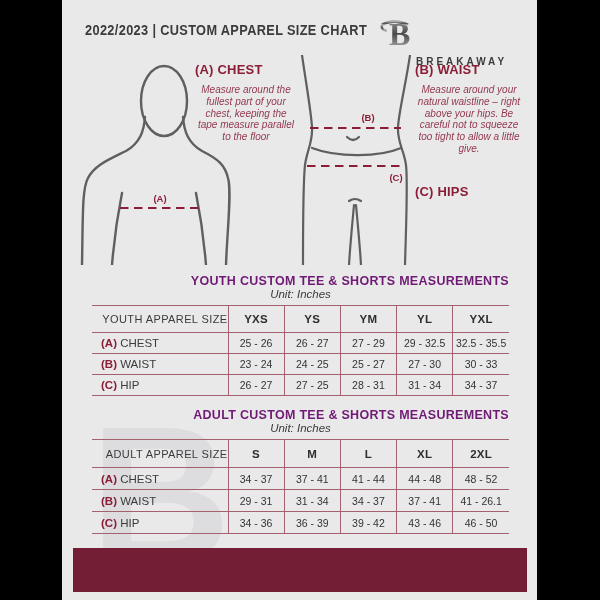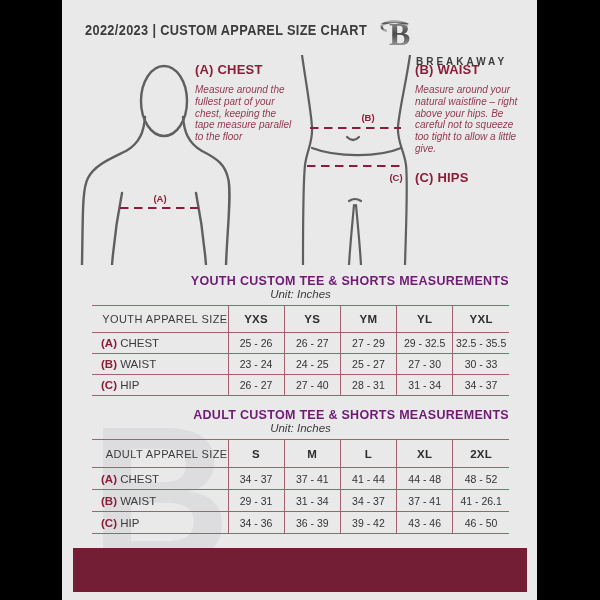--- a/index.html
+++ b/index.html
@@ -15,24 +15,24 @@
          letter-spacing:3px;white-space:nowrap;margin-top:37px;}
 
   
   .fig{position:absolute;top:55px;}
   .fig-torso{left:13px;width:160px;height:210px;}
   .fig-lower{left:218px;width:140px;height:210px;}
 
   
   .guide{position:absolute;color:#93384E;}
   .guide h3{margin:0 0 7px 0;font-size:13px;font-weight:bold;color:#8B1E37;letter-spacing:.2px;}
-  .guide p{margin:0;font-size:10px;line-height:11.8px;font-style:italic;white-space:pre-line;}
+  .guide p{margin:0;font-size:10px;line-height:11.8px;font-style:italic;white-space:pre-line;text-align:center;}
   .guide-a{left:133px;top:62px;width:102px;}
   .guide-b{left:353px;top:62px;width:108px;}
-  .guide-c{left:353px;top:170px;width:112px;}
+  .guide-c{left:353px;top:184px;width:112px;}
 
   
   .twrap{position:absolute;left:30px;width:417px;z-index:1;}
   .twrap-youth{top:274px;}
   .twrap-adult{top:408px;}
   .tbl-title{font-size:12.5px;font-weight:bold;color:#701a75;text-align:right;letter-spacing:.3px;line-height:14px;}
   .tbl-unit{font-size:11.5px;font-style:italic;color:#3B3B3C;text-align:center;line-height:13px;margin-bottom:4px;}
   table{width:100%;border-collapse:collapse;table-layout:fixed;}
   col.c0{width:136px;}
   th,td{padding:0;vertical-align:middle;}
@@ -146,21 +146,21 @@
           <td class="lbl"><b>(B)</b> <span>WAIST</span></td>
           <td class="val">23 - 24</td>
           <td class="val">24 - 25</td>
           <td class="val">25 - 27</td>
           <td class="val">27 - 30</td>
           <td class="val">30 - 33</td>
         </tr>
         <tr>
           <td class="lbl"><b>(C)</b> <span>HIP</span></td>
           <td class="val">26 - 27</td>
-          <td class="val">27 - 40</td>
+          <td class="val">27 - 25</td>
           <td class="val">28 - 31</td>
           <td class="val">31 - 34</td>
           <td class="val">34 - 37</td>
         </tr>
       </tbody>
         </table>
     </div>
 
     <div class="twrap twrap-adult">
       <div class="tbl-title">ADULT CUSTOM TEE &amp; SHORTS MEASUREMENTS</div>

